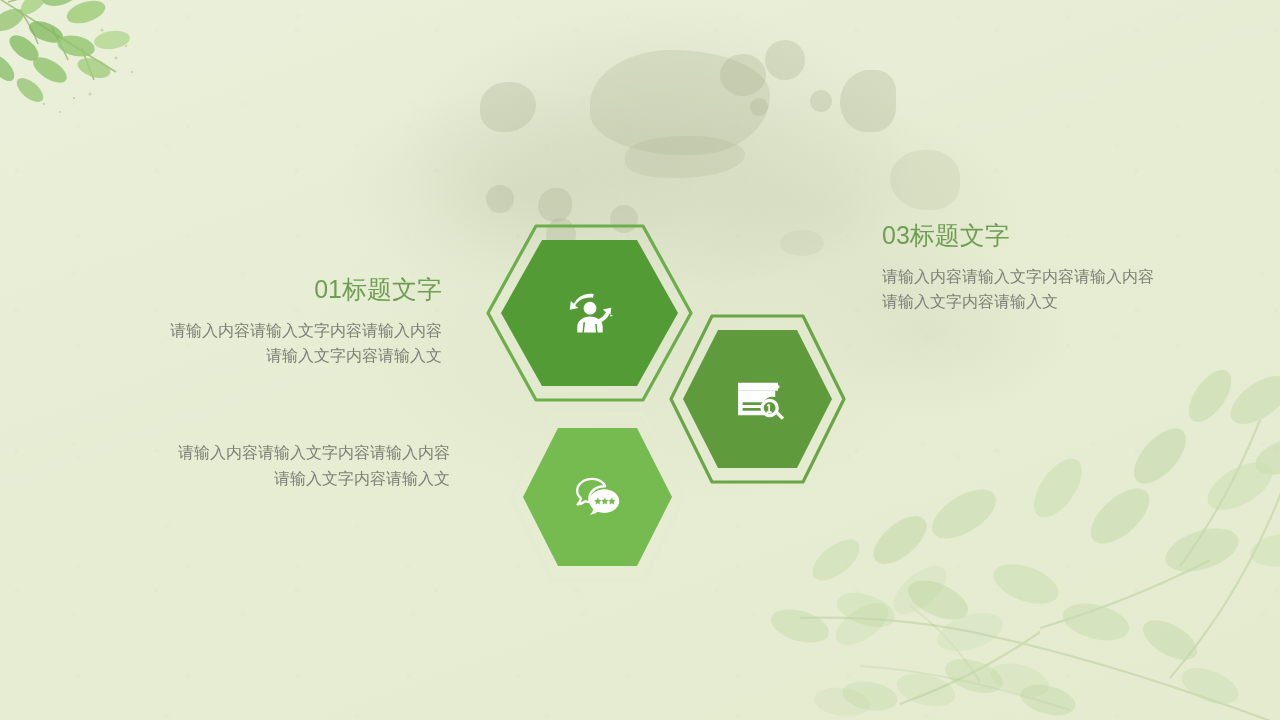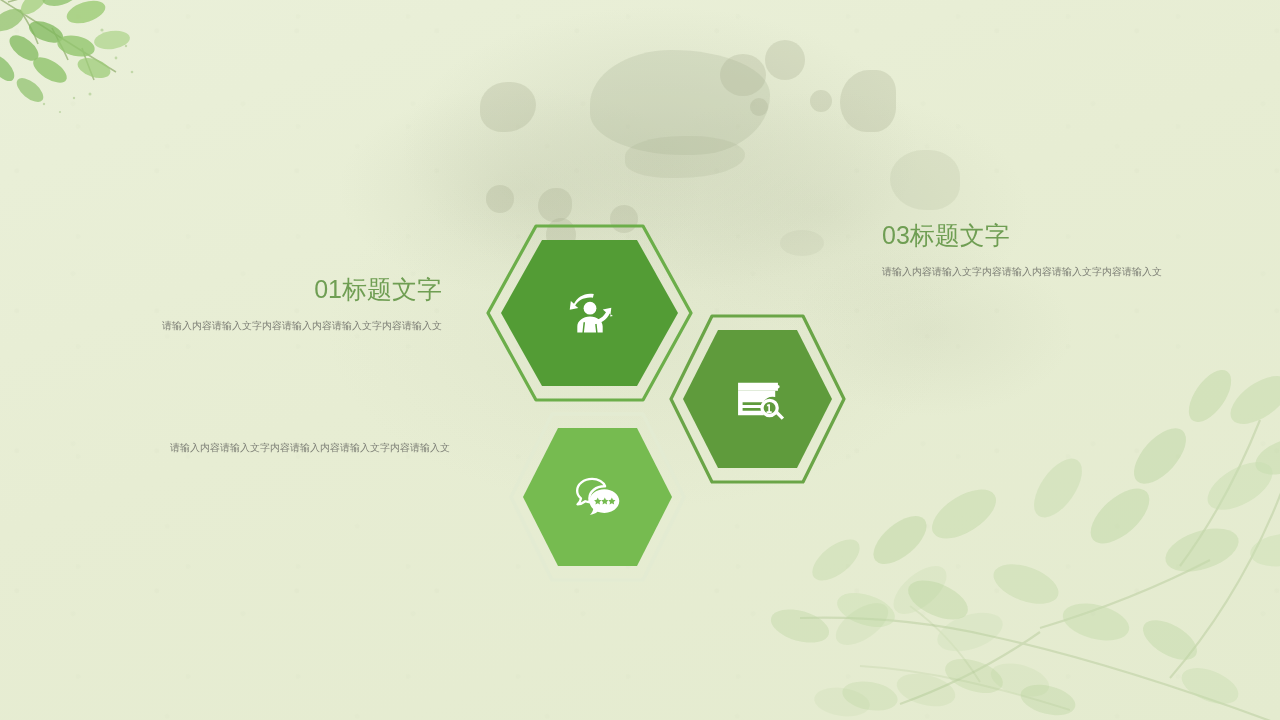--- a/index.html
+++ b/index.html
@@ -79,21 +79,21 @@
 
   
   .text-block { position: absolute; }
   .tb-heading {
     font-size: 25px;
     line-height: 1.1;
     margin-bottom: 14px;
     white-space: nowrap;
   }
   .tb-body {
-    font-size: 10px;
+    font-size: 16px;
     line-height: 1.62;
     color: #7d7f76;
     max-width: 285px;
   }
   .align-right { text-align: right; }
   .align-right .tb-body { margin-left: auto; }
   .align-left  { text-align: left; }
 
   #block-01 { left: 152px; top: 268px; width: 290px; margin-top: 8px; }
   #block-02 { left: 160px; top: 440px; width: 290px; }

